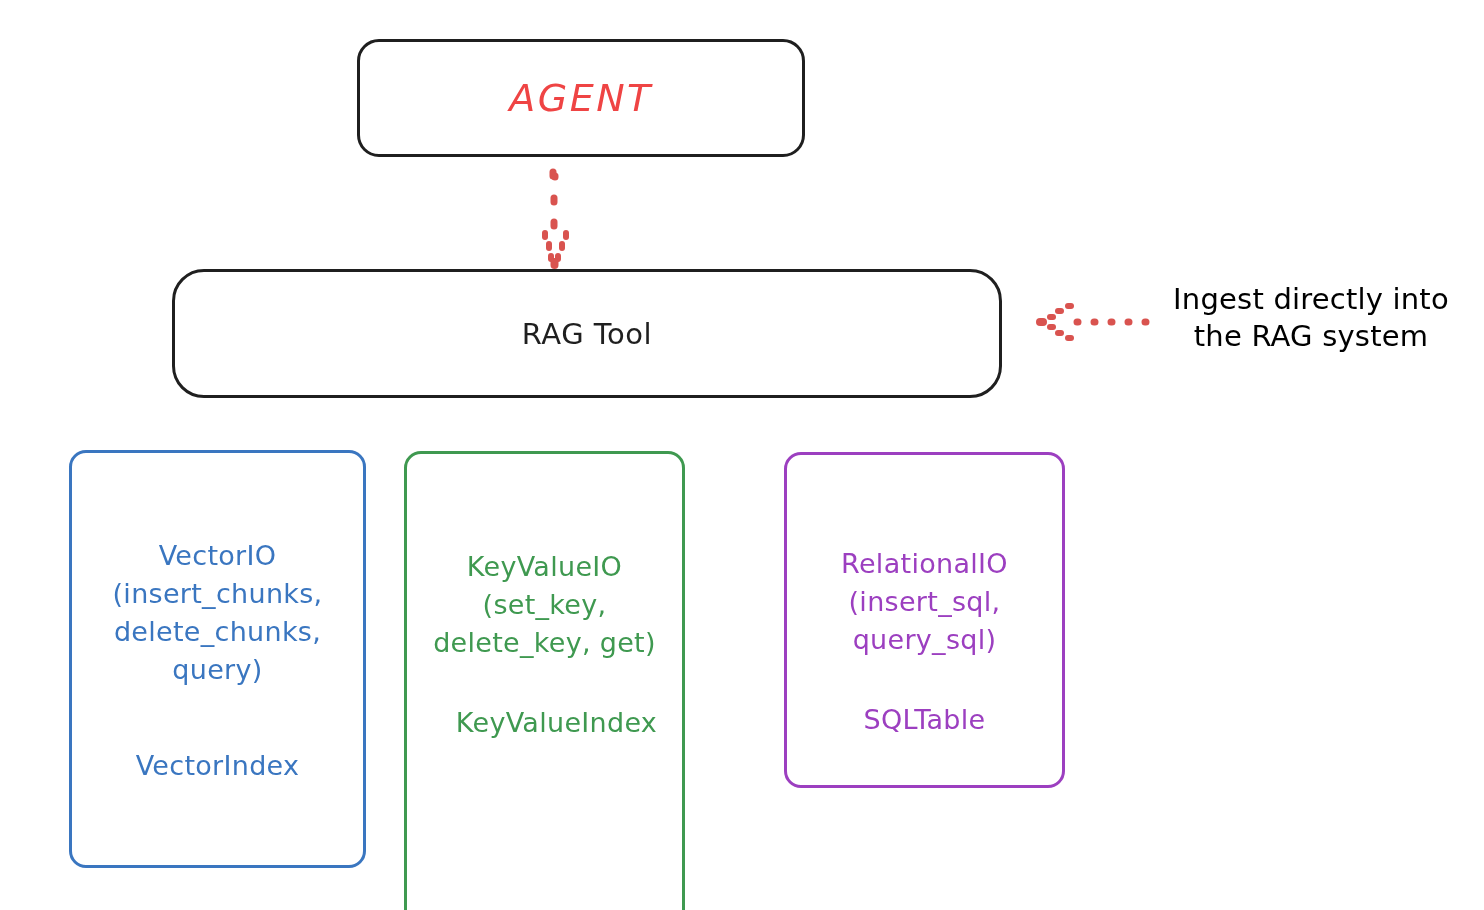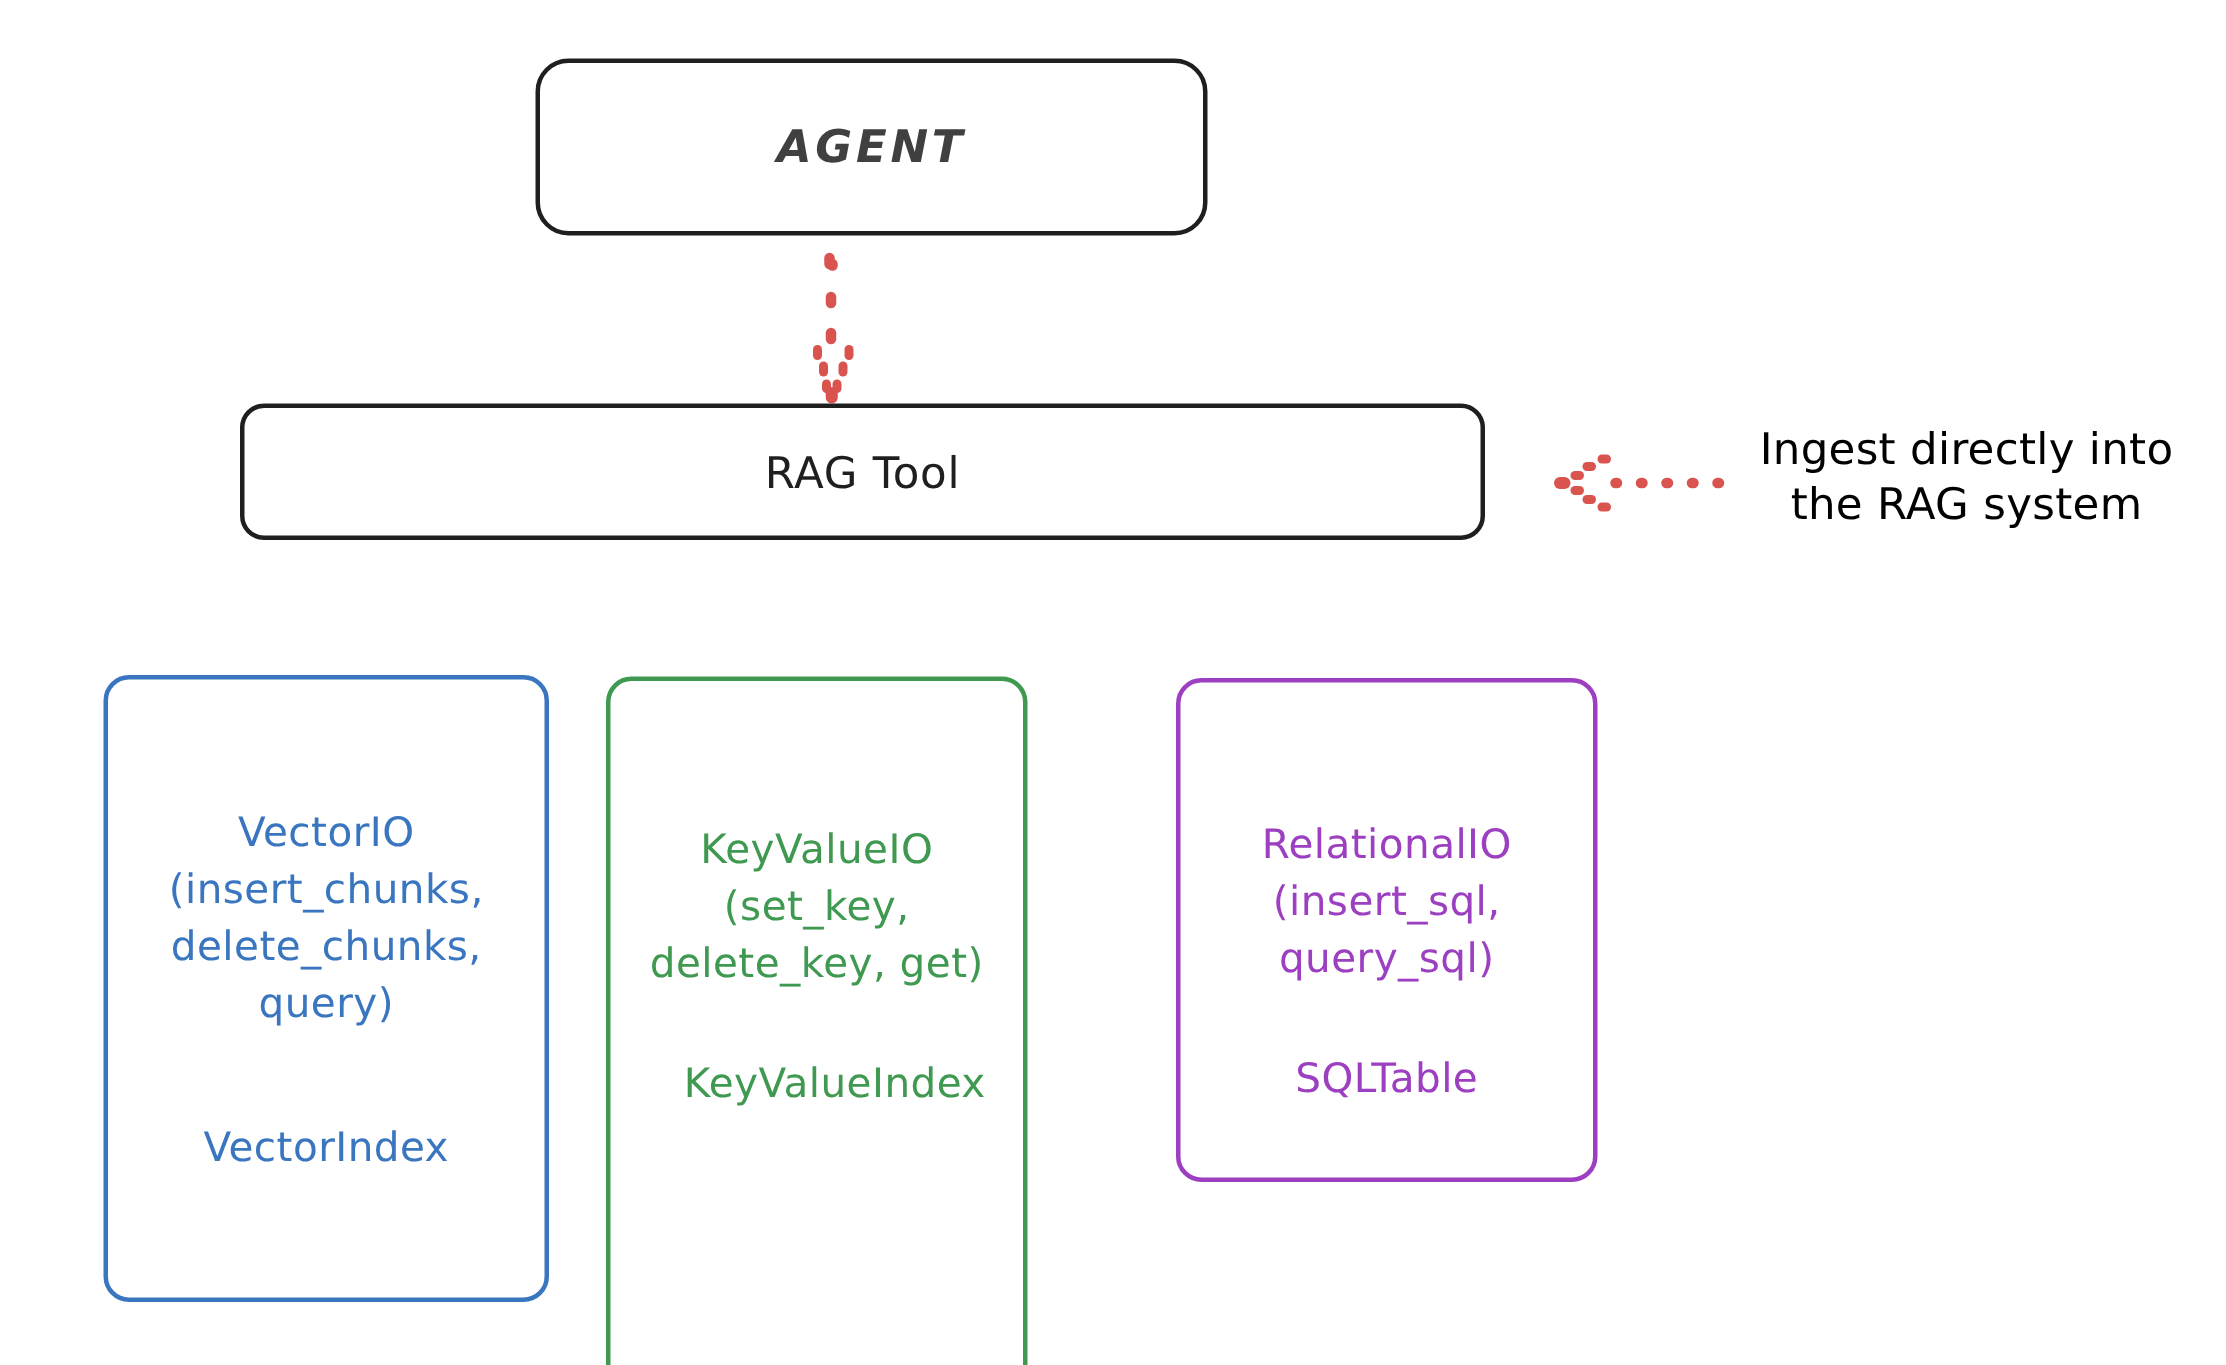--- a/index.html
+++ b/index.html
@@ -36,34 +36,34 @@
     left: 357px;
     top: 39px;
     width: 448px;
     height: 118px;
     border: 3.2px solid #1f1f1f;
     border-radius: 22px;
   }
   #agent-node .node-label {
     font-family: "DejaVu Sans", sans-serif;
     font-style: italic;
-    font-weight: 700;
-    font-size: 30px;
+    font-weight: 400;
+    font-size: 38px;
     letter-spacing: 2.5px;
-    color: #404040;
+    color: #ef4444;
   }
 
   
   #ragtool-node {
-    left: 160px;
+    left: 172px;
     top: 269px;
     width: 830px;
-    height: 91px;
+    height: 129px;
     border: 3.2px solid #1f1f1f;
-    border-radius: 16px;
+    border-radius: 32px;
   }
   #ragtool-node .node-label {
     font-family: "DejaVu Sans", sans-serif;
     font-size: 29px;
     letter-spacing: 0.5px;
     color: #1f1f1f;
   }
 
   
   .store {

